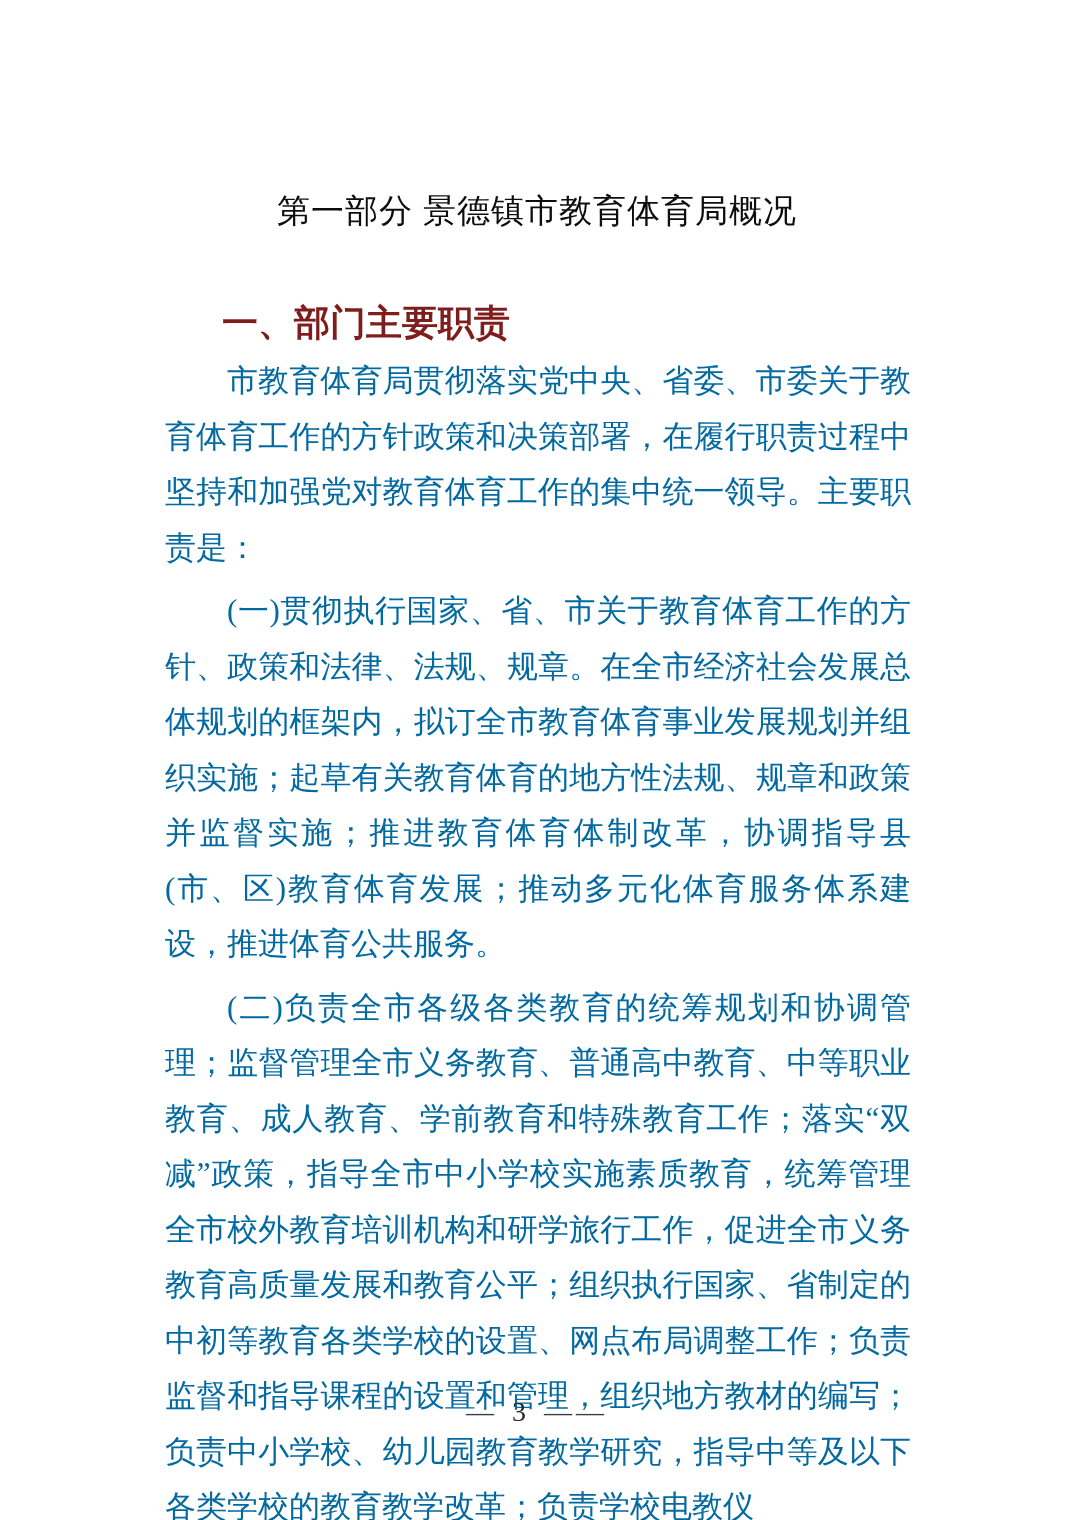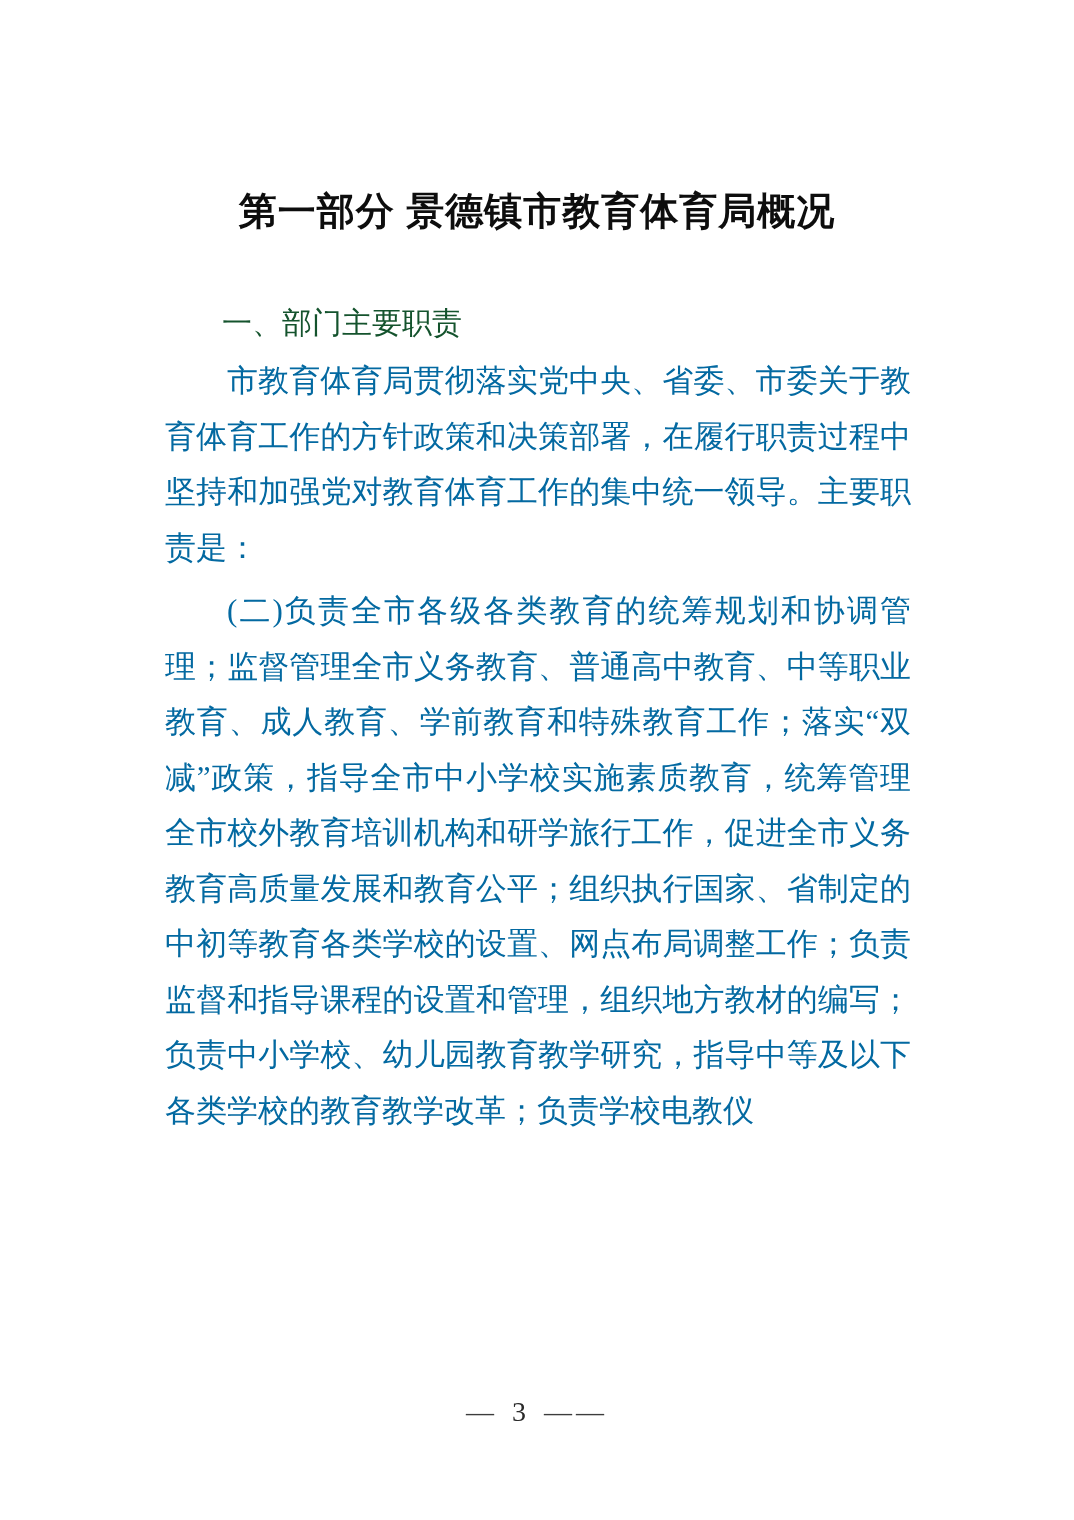--- a/index.html
+++ b/index.html
@@ -17,40 +17,40 @@
     overflow: hidden;
   }
   .doc-title {
     position: absolute;
     top: 183px;
     left: 0;
     width: 100%;
     margin: 0;
     text-align: center;
     font-family: "Liberation Sans", "DejaVu Sans", sans-serif;
-    font-weight: bold;
-    font-size: 38px;
+    font-weight: normal;
+    font-size: 33px;
     line-height: 56px;
     letter-spacing: 1px;
     color: #0d0d0d;
   }
   .content {
     position: absolute;
     left: 165px;
     top: 295px;
     width: 746px;
   }
   .section-heading {
     margin: 0;
     padding-left: 57px;
     font-family: "Liberation Sans", "DejaVu Sans", sans-serif;
-    font-weight: normal;
-    font-size: 30px;
+    font-weight: bold;
+    font-size: 36px;
     line-height: 55px;
-    color: #14532d;
+    color: #7f1d1d;
   }
   .paragraphs {
     margin-top: 3px;
   }
   .body-para {
     margin: 0;
     font-size: 31px;
     line-height: 55.5px;
     text-align: justify;
     text-justify: inter-character;
@@ -81,20 +81,21 @@
 
 <div class="page">
 
   <h1 class="doc-title">第一部分 景德镇市教育体育局概况</h1>
 
   <div class="content">
     <h2 class="section-heading">一、部门主要职责</h2>
 
     <div class="paragraphs" id="paragraphs">
         <p class="body-para">市教育体育局贯彻落实党中央、省委、市委关于教育体育工作的方针政策和决策部署，在履行职责过程中坚持和加强党对教育体育工作的集中统一领导。主要职责是：</p>
+        <p class="body-para">(一)贯彻执行国家、省、市关于教育体育工作的方针、政策和法律、法规、规章。在全市经济社会发展总体规划的框架内，拟订全市教育体育事业发展规划并组织实施；起草有关教育体育的地方性法规、规章和政策并监督实施；推进教育体育体制改革，协调指导县(市、区)教育体育发展；推动多元化体育服务体系建设，推进体育公共服务。</p>
         <p class="body-para">(二)负责全市各级各类教育的统筹规划和协调管理；监督管理全市义务教育、普通高中教育、中等职业教育、成人教育、学前教育和特殊教育工作；落实“双减”政策，指导全市中小学校实施素质教育，统筹管理全市校外教育培训机构和研学旅行工作，促进全市义务教育高质量发展和教育公平；组织执行国家、省制定的中初等教育各类学校的设置、网点布局调整工作；负责监督和指导课程的设置和管理，组织地方教材的编写；负责中小学校、幼儿园教育教学研究，指导中等及以下各类学校的教育教学改革；负责学校电教仪</p>
       </div>
   </div>
 
   <div class="page-footer">
     <span class="dash-left">—</span><span class="page-num">3</span><span class="dash-right">——</span>
   </div>
 
 </div>
 

